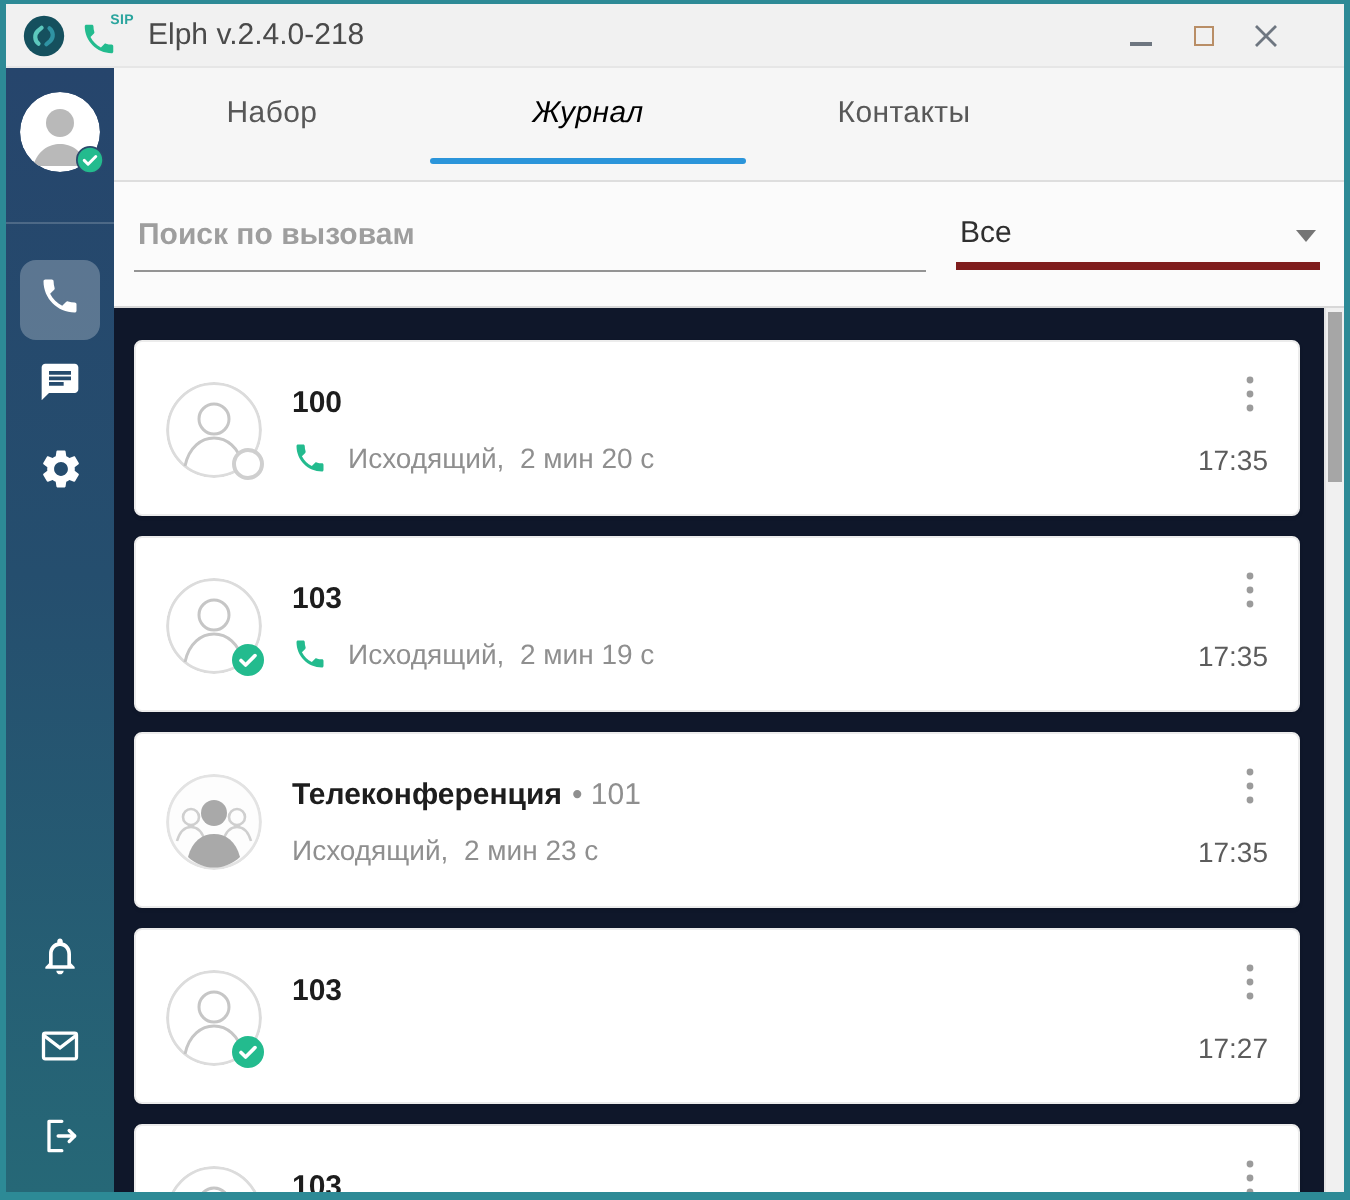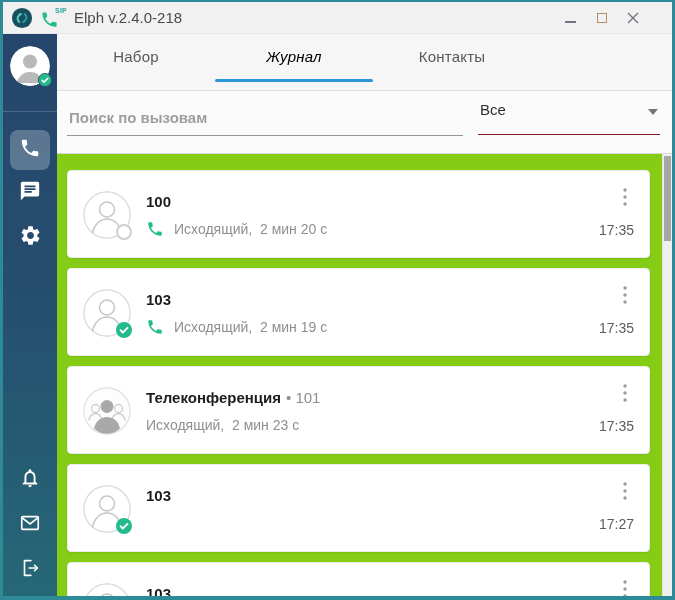--- a/index.html
+++ b/index.html
@@ -59,26 +59,26 @@
   .search-input{
     position:absolute;left:10px;top:12px;width:396px;
     border:none;outline:none;background:transparent;
     border-bottom:1px solid #949494;border-radius:0;
     font-family:"Liberation Sans",sans-serif;font-size:15px;color:#333;
     padding:6px 2px 9px 2px;box-sizing:border-box;font-weight:bold;
   }
   .search-input::placeholder{color:#9e9e9e;opacity:1;}
   .filter{
     position:absolute;left:421px;top:10px;width:182px;height:34px;
-    border-bottom:1px solid #7f1d1d;
-    display:flex;align-items:flex-start;justify-content:space-between;
+    border-bottom:4px solid #7f1d1d;
+    display:flex;align-items:center;justify-content:space-between;
     font-size:15px;color:#2f2f2f;cursor:pointer;padding:0 2px;box-sizing:border-box;
   }
   
-  .list{flex:1;position:relative;background:#84cc16;overflow:hidden;padding:16px 22px 0 10px;}
+  .list{flex:1;position:relative;background:#0f172a;overflow:hidden;padding:16px 22px 0 10px;}
   .cards{display:flex;flex-direction:column;gap:10px;}
   .card{
     flex:0 0 88px;height:88px;background:#fff;border:1px solid #ececec;border-radius:4px;
     box-shadow:0 1px 2px rgba(0,0,0,.07);position:relative;box-sizing:border-box;
   }
   .avatar{position:absolute;left:15px;top:20px;width:48px;height:48px;}
   .ava-clip{width:48px;height:48px;border-radius:50%;overflow:hidden;display:block;}
   .badge{position:absolute;right:-1px;bottom:-1px;width:16px;height:16px;border-radius:50%;}
   .badge.empty{background:#fff;border:2px solid #cfcfcf;box-sizing:border-box;}
   .name-row{position:absolute;left:78px;top:22px;font-size:15px;color:#1d1d1d;font-weight:600;white-space:nowrap;}

